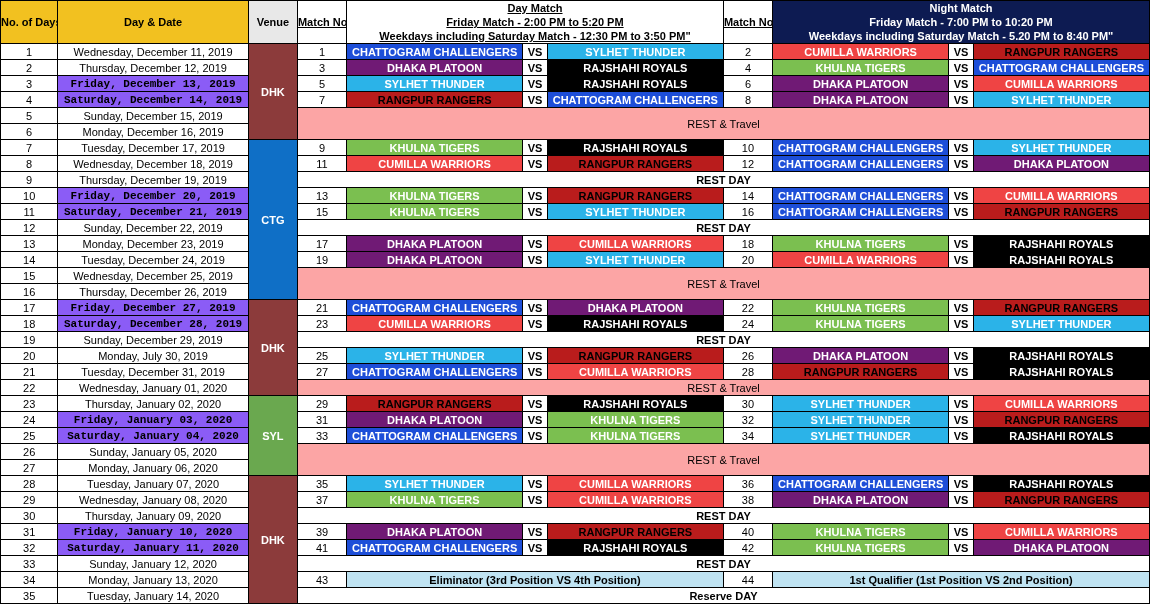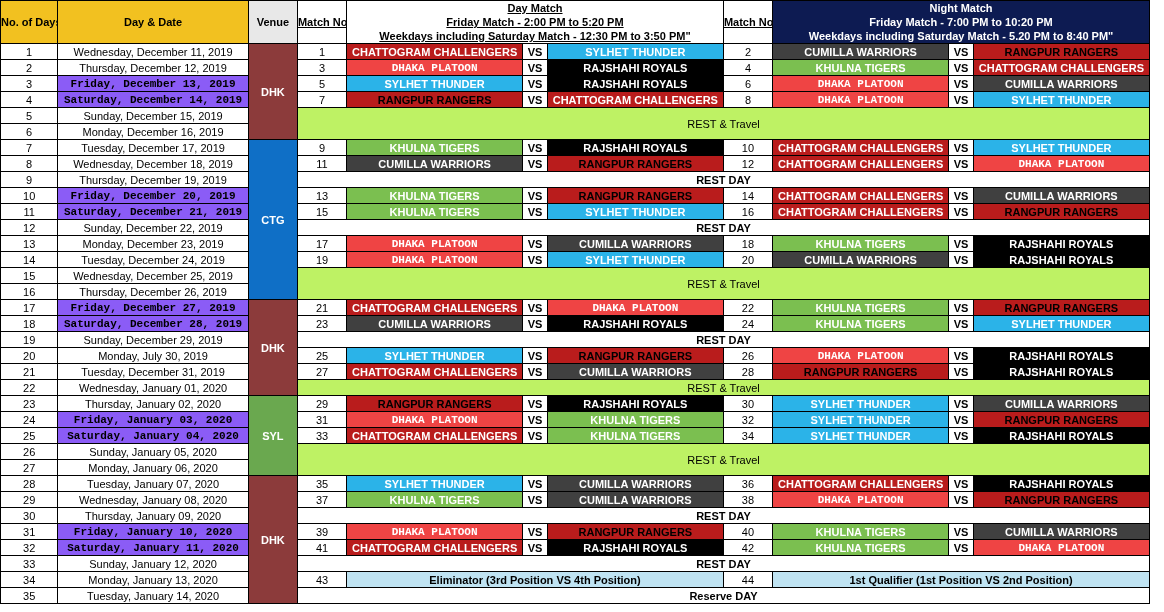--- a/index.html
+++ b/index.html
@@ -11,35 +11,35 @@
   .hdr-white{background:#ffffff;font-weight:bold;font-size:11.5px;text-decoration:underline;}
   .hdr-navy{background:#0d1b52;color:#fff;font-weight:bold;font-size:11.5px;}
   .hdr-grey{background:#e8e8e8;font-weight:bold;}
   .c-no{width:56px;}
   .c-day{width:186px;text-align:left;padding-left:4px;}
   .c-ven{width:48px;font-weight:bold;color:#fff;}
   .c-mno{width:48px;}
   .c-t1{width:172px;font-weight:bold;font-size:10.5px;}
   .c-vs{width:24px;font-weight:bold;font-size:9px;background:#fff;}
   .c-t2{width:172px;font-weight:bold;font-size:10.5px;}
-  .rest{font-weight:normal;font-size:11.5px;background:#bef264;margin-left:44px;}
+  .rest{font-weight:normal;font-size:11.5px;background:#fca5a5;margin-left:44px;}
   .restday{font-weight:bold;font-size:11.5px;background:#fff;}
   .elim{background:#bfe3f2;font-weight:bold;font-size:11.5px;}
   .dayhl{background:#8b5cf6;font-weight:bold;font-family:Liberation Mono, monospace;}
   .daynorm{background:#ffffff;}
   .ven-dhk{background:#8c3b3b;}
   .ven-ctg{background:#0f6fc6;}
   .ven-syl{background:#6aa84f;}
   .num{font-weight:normal;}
   
-  .t-chattogram{background:#b91c1c;color:#ffffff;}
+  .t-chattogram{background:#1d4ed8;color:#ffffff;}
   .t-sylhet{background:#2bb3e8;color:#ffffff;}
-  .t-dhaka{background:#ef4444;color:#ffffff;font-family:Liberation Mono, monospace;}
+  .t-dhaka{background:#701a75;color:#ffffff;}
   .t-rajshahi{background:#000000;color:#ffffff;}
-  .t-cumilla{background:#404040;color:#ffffff;}
+  .t-cumilla{background:#ef4444;color:#ffffff;}
   .t-rangpur{background:#b91c1c;color:#000000;}
   .t-khulna{background:#7bbf50;color:#ffffff;}
   .hdr2line{font-size:11px;line-height:14px;white-space:normal;}
 </style>
 </head>
 <body>
 
 <div id="wrap">
   <table class="sched">
     <colgroup>

